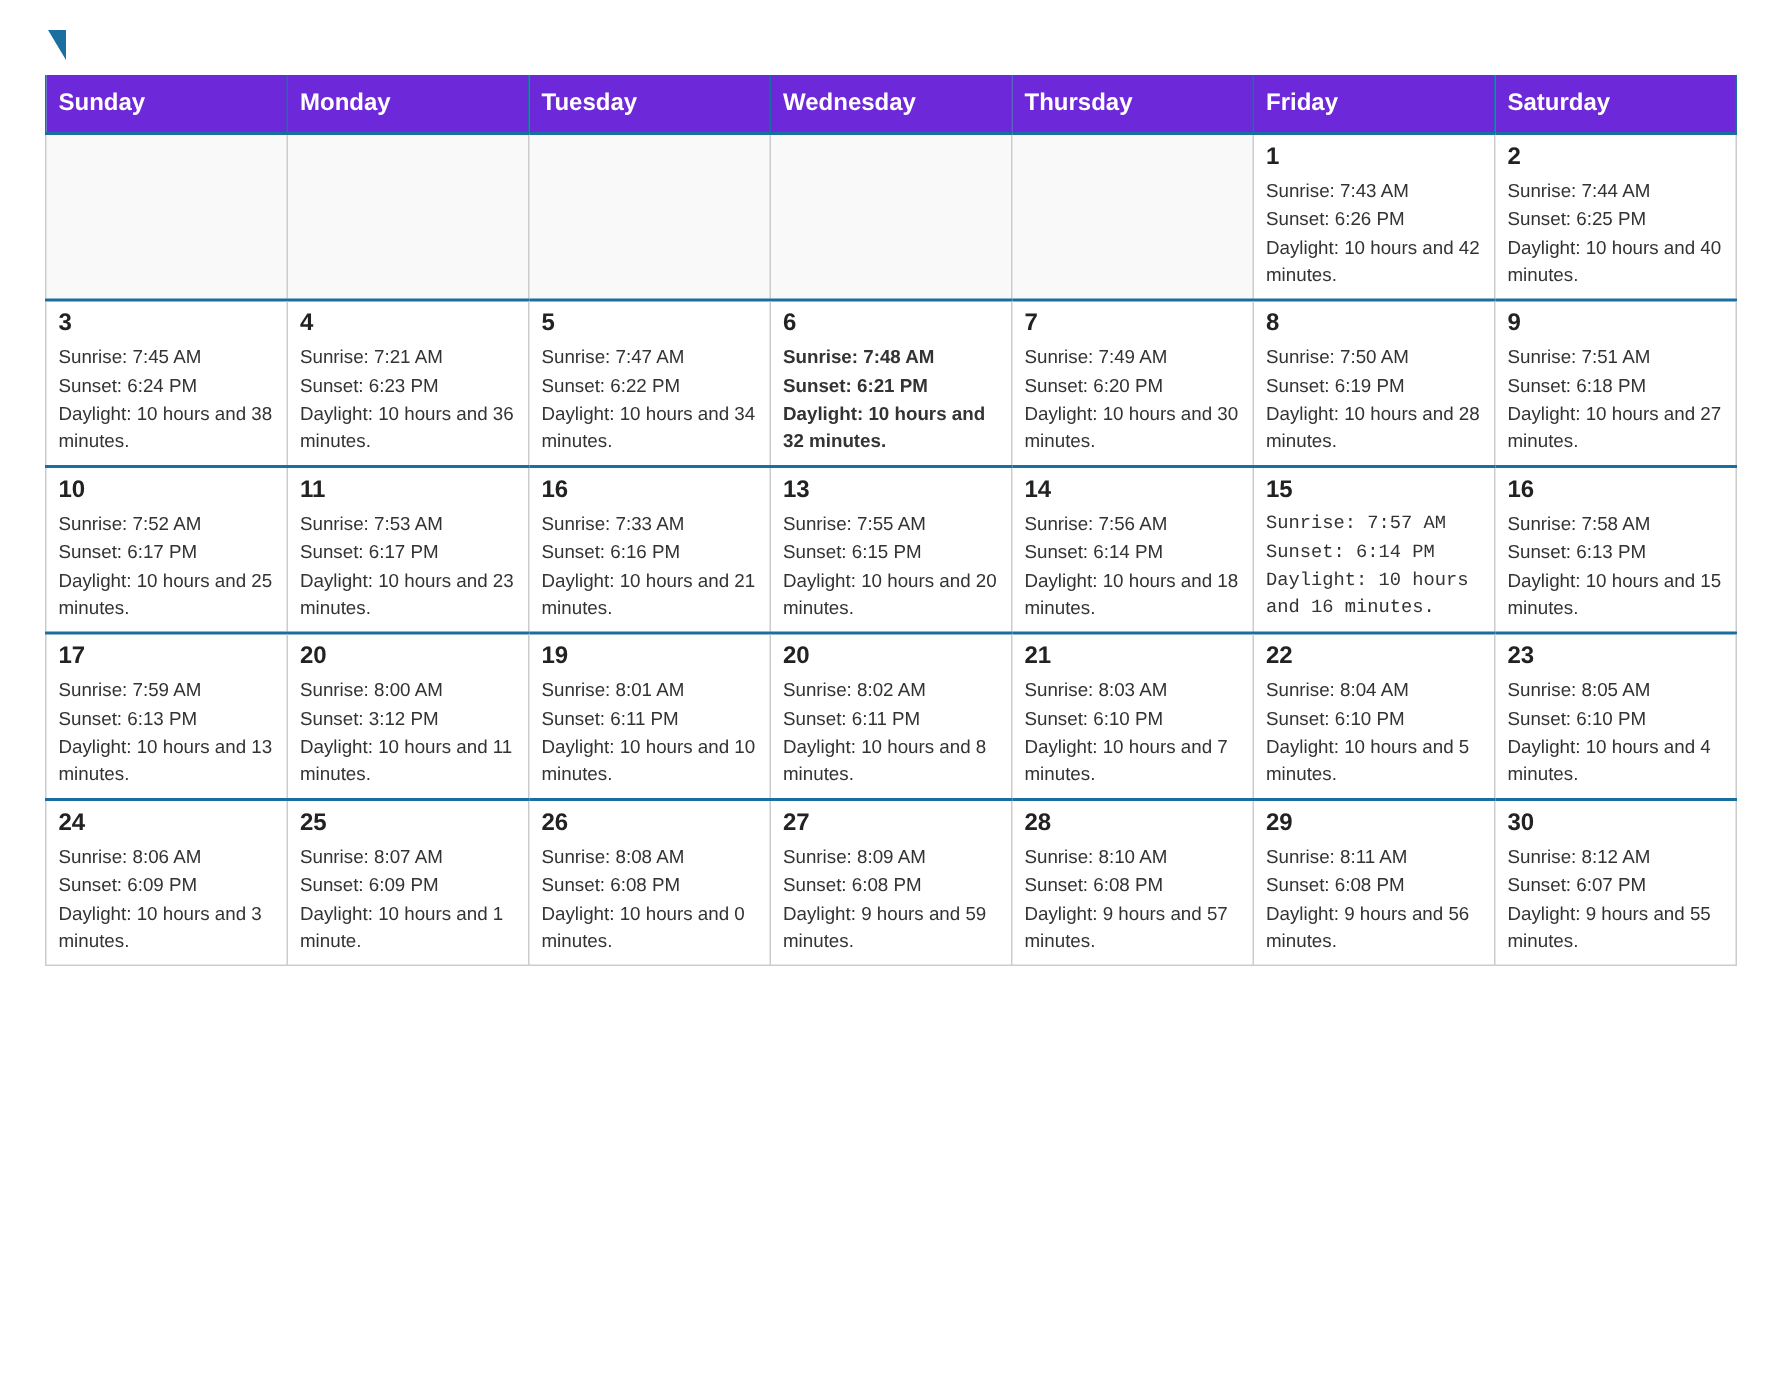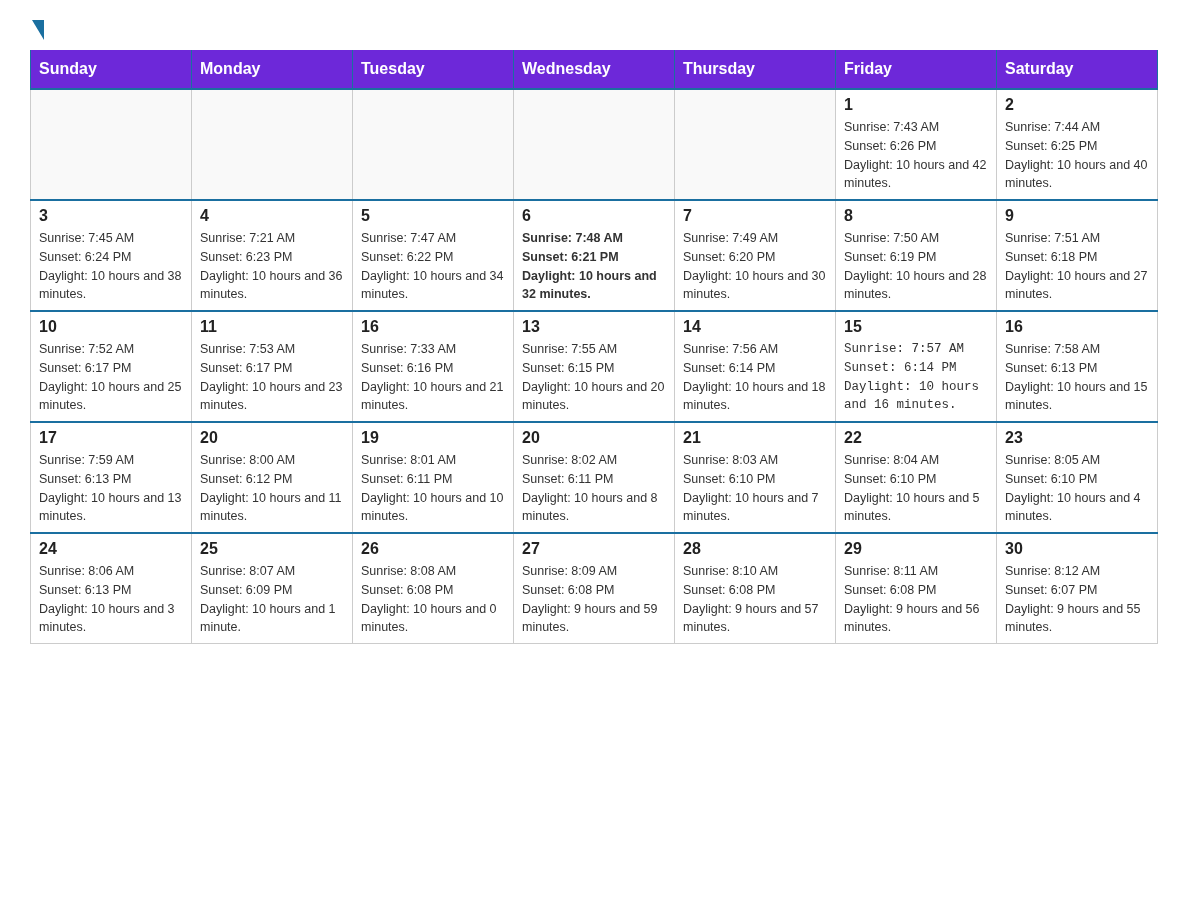--- a/index.html
+++ b/index.html
@@ -243,21 +243,21 @@
       <tr>
         <td>
           <span class="day-num">17</span>
           <div class="day-info" style="white-space: pre-line;">Sunrise: 7:59 AM
 Sunset: 6:13 PM
 Daylight: 10 hours and 13 minutes.</div>
         </td>
         <td>
           <span class="day-num">20</span>
           <div class="day-info" style="white-space: pre-line;">Sunrise: 8:00 AM
-Sunset: 6:12 PM
+Sunset: 3:12 PM
 Daylight: 10 hours and 11 minutes.</div>
         </td>
         <td>
           <span class="day-num">19</span>
           <div class="day-info" style="white-space: pre-line;">Sunrise: 8:01 AM
 Sunset: 6:11 PM
 Daylight: 10 hours and 10 minutes.</div>
         </td>
         <td>
           <span class="day-num">20</span>
@@ -281,21 +281,21 @@
           <span class="day-num">23</span>
           <div class="day-info" style="white-space: pre-line;">Sunrise: 8:05 AM
 Sunset: 6:10 PM
 Daylight: 10 hours and 4 minutes.</div>
         </td>
       </tr>
       <tr>
         <td>
           <span class="day-num">24</span>
           <div class="day-info" style="white-space: pre-line;">Sunrise: 8:06 AM
-Sunset: 6:13 PM
+Sunset: 6:09 PM
 Daylight: 10 hours and 3 minutes.</div>
         </td>
         <td>
           <span class="day-num">25</span>
           <div class="day-info" style="white-space: pre-line;">Sunrise: 8:07 AM
 Sunset: 6:09 PM
 Daylight: 10 hours and 1 minute.</div>
         </td>
         <td>
           <span class="day-num">26</span>

